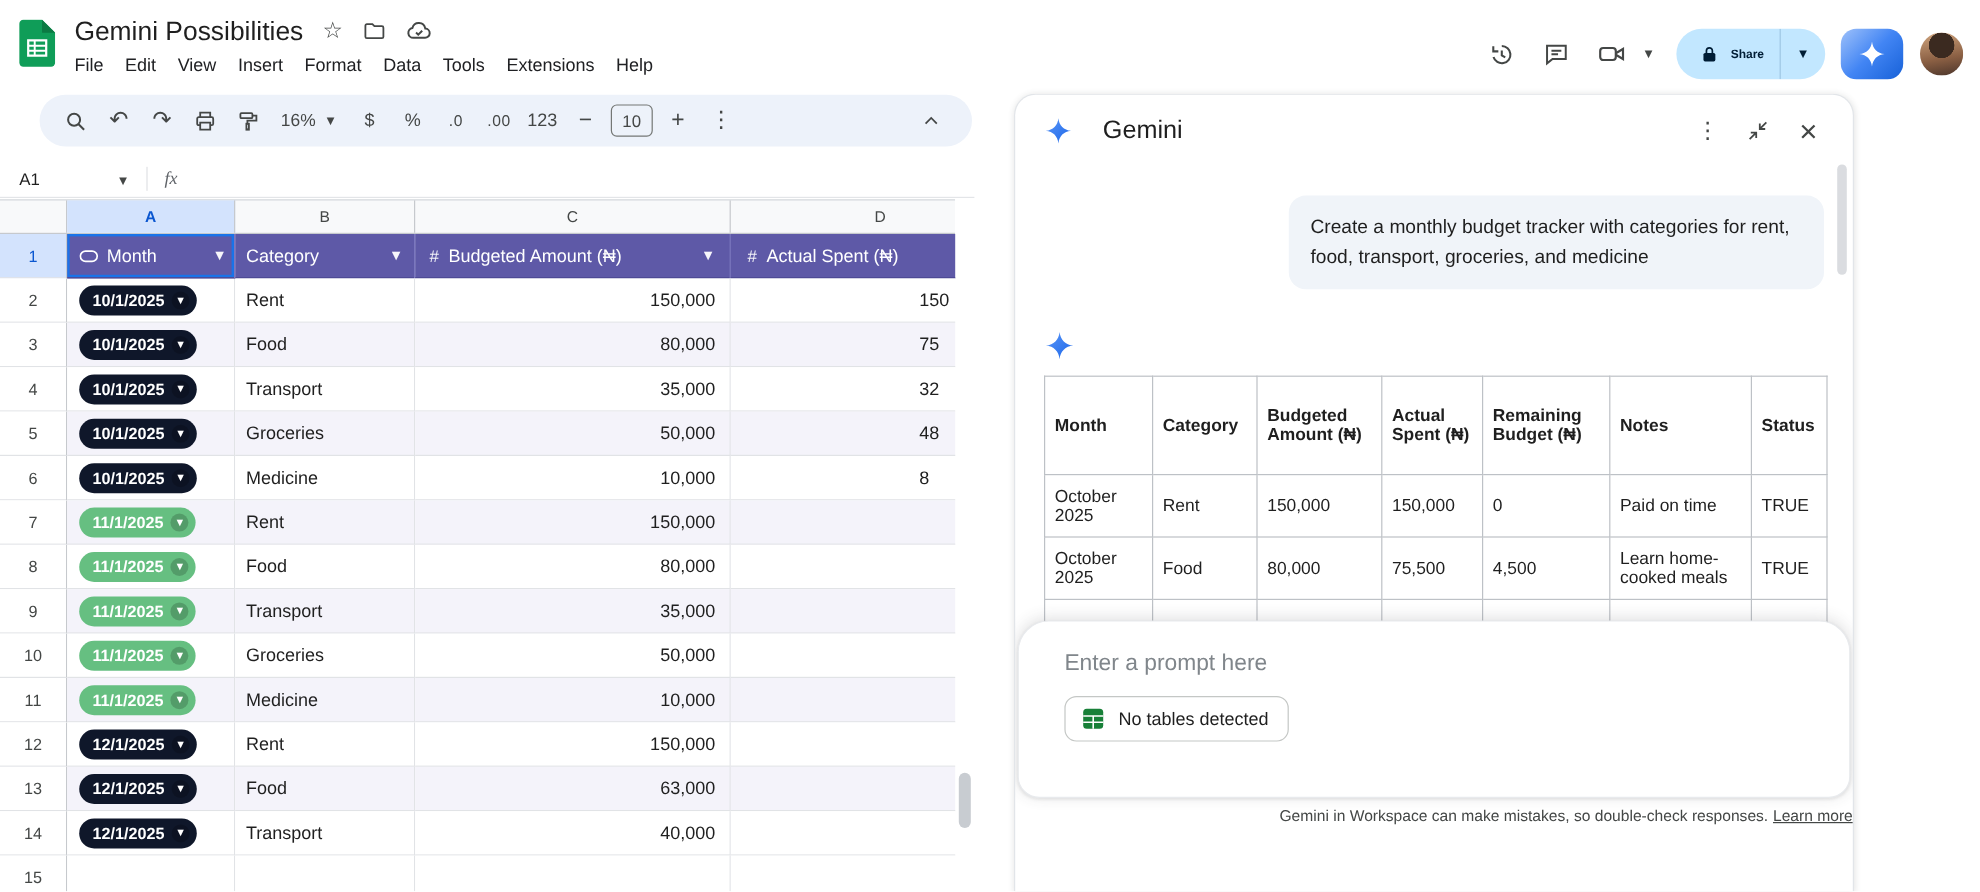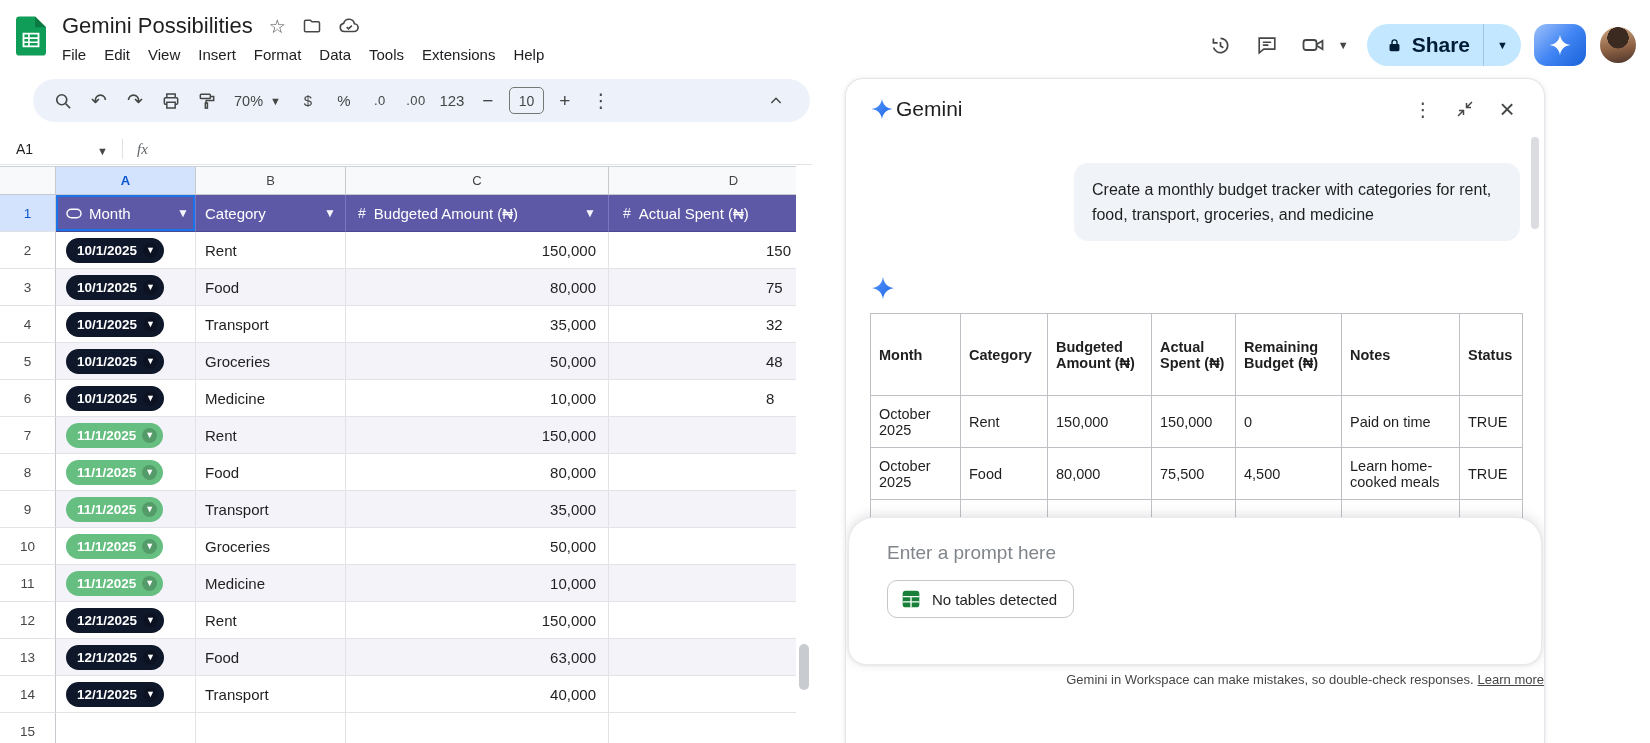--- a/index.html
+++ b/index.html
@@ -14,21 +14,21 @@
   .title-row { display:flex; align-items:center; gap:16px; height:32px; margin-top:2px; }
   .doc-title { font-size:22px; color:#1f1f1f; }
   .title-icon { color:#444746; font-size:19px; display:flex; align-items:center; }
   .menubar { display:flex; margin-left:-9px; margin-top:1px; }
   .menu-item { padding:3px 9px; font-size:15px; color:#202124; border-radius:6px; cursor:pointer; }
   .topbar-right { display:flex; align-items:center; margin-top:6px; }
   .tb-icon-btn { width:46px; height:46px; display:flex; align-items:center; justify-content:center; border-radius:50%; color:#444746; cursor:pointer; }
   .meet-group { display:flex; align-items:center; margin-right:8px; cursor:pointer; color:#444746; }
   .small-caret { font-size:11px; color:#444746; margin-left:2px; }
   .share-btn { display:flex; align-items:center; height:42px; background:#c2e7ff; border-radius:21px; color:#001d35; margin-left:10px; overflow:hidden; }
-  .share-main { display:flex; align-items:center; gap:9px; padding:0 13px 0 19px; font-size:21px; font-weight:bold; height:100%; cursor:pointer;text-align:right; }
+  .share-main { display:flex; align-items:center; gap:9px; padding:0 13px 0 19px; font-size:10px; font-weight:bold; height:100%; cursor:pointer;text-align:right; }
   .share-caret { width:38px; height:100%; display:flex; align-items:center; justify-content:center; border-left:1px solid #9fc6e4; font-size:11px; cursor:pointer; }
   .gemini-btn { width:52px; height:42px; border-radius:13px; margin-left:13px; background:linear-gradient(135deg,#9ec1fa 0%,#4285f4 50%,#1761d8 100%); display:flex; align-items:center; justify-content:center; cursor:pointer; }
   .avatar { width:36px; height:36px; border-radius:50%; margin-left:14px; background:radial-gradient(circle at 50% 30%, #3b2a20 0 34%, transparent 35%), linear-gradient(170deg,#c59a75 10%,#8a5f43 60%,#4a342a 100%); cursor:pointer; }
 
   
   .toolbar { position:absolute; top:79px; left:33px; width:777px; height:43px; background:#edf2fa; border-radius:22px; display:flex; align-items:center; padding:0 16px 0 12px; color:#444746; }
   .t-btn { min-width:36px; height:34px; display:flex; align-items:center; justify-content:center; border-radius:7px; font-size:15px; cursor:pointer; }
   .t-glyph { font-size:19px; }
   .t-zoom { display:flex; align-items:center; gap:5px; padding:0 9px; font-size:14.5px; height:34px; border-radius:7px; cursor:pointer; }
   .t-dec { font-size:13px; letter-spacing:0.5px; }
@@ -67,21 +67,21 @@
   .sel-cell::after { content:""; position:absolute; inset:0; border:2px solid #1a73e8; pointer-events:none; }
   .chip { display:inline-flex; align-items:center; gap:6px; height:25px; padding:0 6px 0 11px; border-radius:13px; font-size:13.5px; font-weight:bold; color:#fff; cursor:pointer; }
   .chip.dark { background:#0f172a; }
   .chip.light { background:#66bf81; }
   .chip-chev { width:15px; height:15px; border-radius:50%; background:rgba(0,0,0,.18); font-size:9px; display:flex; align-items:center; justify-content:center; }
   .grid-scrollbar { position:absolute; top:166px; left:799px; width:10px; height:577px; }
   .grid-scrollbar .thumb { position:absolute; top:478px; left:0; width:10px; height:46px; background:#c8ccd1; border-radius:5px; cursor:grab; }
 
   
   .gemini-panel { position:absolute; top:78px; left:845px; width:700px; height:665px; background:#fff; border:1px solid #e2e5e9; border-bottom:none; border-radius:18px 18px 0 0; box-shadow:0 1px 5px rgba(60,64,67,.14); overflow:hidden; }
-  .panel-header { height:54px; display:flex; align-items:center; padding:6px 20px 0 24px; gap:2px; }
+  .panel-header { height:54px; display:flex; align-items:center; padding:6px 20px 0 24px; gap:25px; }
   .panel-title { font-size:21px; color:#1f1f1f; }
   .panel-actions { margin-left:auto; display:flex; align-items:center; gap:8px; color:#444746; }
   .pa-btn { width:34px; height:34px; display:flex; align-items:center; justify-content:center; border-radius:50%; cursor:pointer; }
   .pa-more { font-size:19px; }
   .pa-close { font-size:26px; line-height:1; }
   .panel-body { position:absolute; top:54px; left:0; right:0; bottom:0; padding:14px 24px 0; overflow:hidden; z-index:1; }
   .user-bubble { margin-left:auto; margin-top:16px; width:446px; background:#f0f4f9; border-radius:14px; padding:14px 18px; font-size:16px; line-height:25px; color:#1f1f1f; }
   .resp-sparkle { margin-top:34px; width:26px; height:26px; }
   .resp-table { border-collapse:collapse; margin-top:12px; width:652px; table-layout:fixed; background:#fff; }
   .resp-table th, .resp-table td { border:1px solid #bdc1c6; padding:6px 8px; font-size:14.5px; color:#1f1f1f; vertical-align:middle; text-align:left; overflow-wrap:break-word; }
@@ -205,21 +205,21 @@
         </svg>
     </div>
     <div class="t-btn">
       <svg width="20" height="20" viewBox="0 0 24 24" fill="none" stroke="#444746" stroke-width="1.8">
           <rect x="4" y="4" width="12" height="5" rx="1"></rect>
           <path d="M16 6.5h4v5h-9v3"></path>
           <rect x="10" y="14.5" width="2.5" height="6"></rect>
         </svg>
     </div>
     <div class="t-zoom">
-      <span>70%</span>
+      <span>16%</span>
       <span class="small-caret">▼</span>
     </div>
     <div class="t-btn">$</div>
     <div class="t-btn">%</div>
     <div class="t-btn t-dec">.0</div>
     <div class="t-btn t-dec">.00</div>
     <div class="t-btn">123</div>
     <div class="t-btn t-glyph">−</div>
     <div class="font-size-box">10</div>
     <div class="t-btn t-glyph">+</div>

